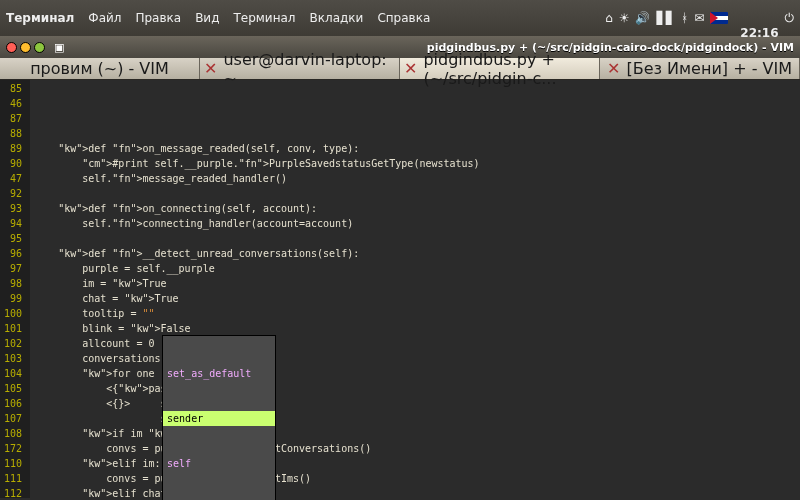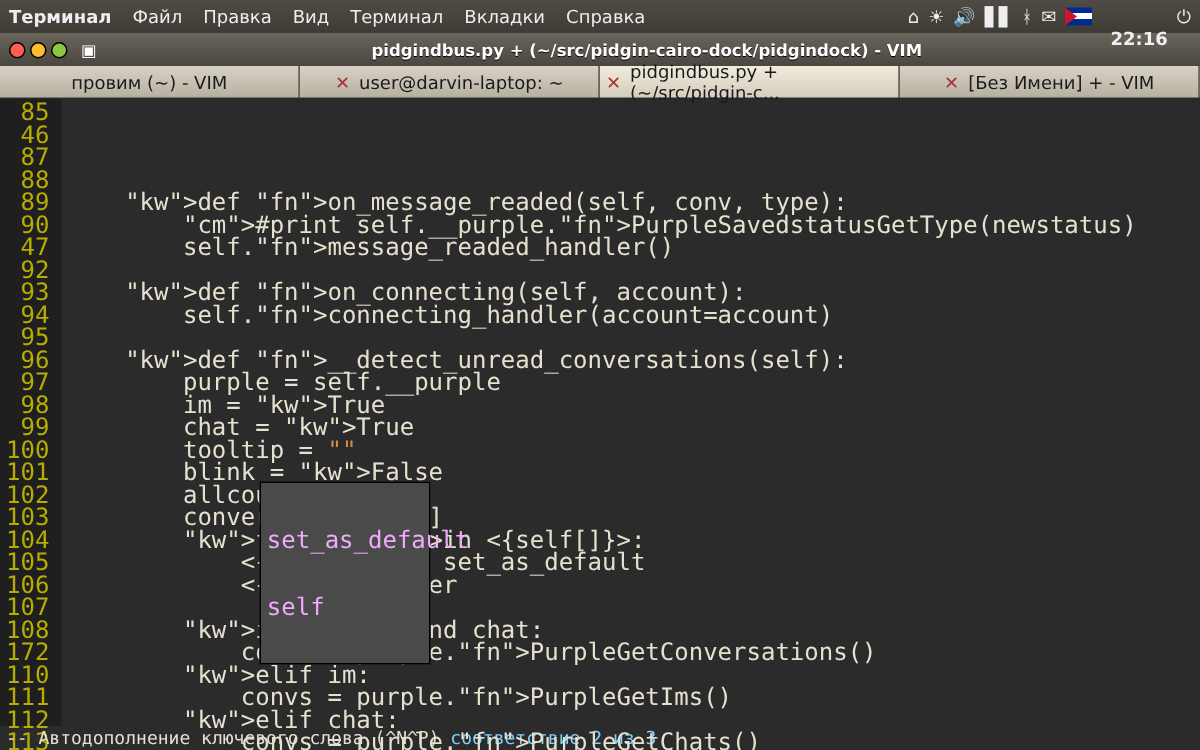--- a/index.html
+++ b/index.html
@@ -1,38 +1,38 @@
 <!DOCTYPE html>
 <html><head>
 <meta charset="utf-8">
 <style>
   * { margin:0; padding:0; box-sizing:border-box; }
   body { width:800px; height:500px; font-family:"DejaVu Sans","Liberation Sans",sans-serif; font-size:11px; background:#2e2e2c; overflow:hidden; }
   
-  .menubar { display:flex; align-items:center; height:22px; background:linear-gradient(#4f4c46,#3e3b35); color:#eee; padding:0 6px; gap:14px; font-size:12px; }
+  .menubar { display:flex; align-items:center; height:36px; background:linear-gradient(#4f4c46,#3e3b35); color:#eee; padding:0 6px; gap:14px; font-size:12px; }
   .menubar .title { font-weight:bold; }
   .menubar .spacer { flex:1; }
   .tray { display:flex; align-items:center; gap:6px; }
   .tray span { font-size:12px; }
   .clock { font-weight:bold; margin-left:6px;margin-top:29px; }
   .flag { width:18px; height:12px; background:linear-gradient(to bottom,#002a8f 33%,#fff 33% 66%,#002a8f 66%); border-radius:1px; display:inline-block; position:relative; }
   .flag::before { content:""; position:absolute; left:0; top:0; border-top:6px solid transparent; border-bottom:6px solid transparent; border-left:8px solid #cf142b; }
   .wmbtn { width:11px; height:11px; border-radius:50%; display:inline-block; margin-right:3px; border:1px solid #000; }
   .wmbtn.r { background:#ff5f56; } .wmbtn.y { background:#ffbd2e; } .wmbtn.g { background:#8dc63f; }
   
   .titlebar { display:flex; align-items:center; height:22px; background:linear-gradient(#6a655b,#4a4740); color:#fff; font-size:11px; padding:0 6px; }
   .titlebar .wb { display:flex; margin-right:6px; }
-  .titlebar .ttxt { flex:1; text-align:center; font-weight:bold; text-shadow:0 1px 0 #000; }
+  .titlebar .ttxt { flex:1; text-align:right; font-weight:bold; text-shadow:0 1px 0 #000; }
   
   .tabbar { display:flex; height:22px; background:#4b4741; border-bottom:1px solid #2a2824; }
-  .tab { flex:1; display:flex; align-items:center; justify-content:center; gap:4px; color:#1a1a1a; background:linear-gradient(#d8d2c6,#b6b0a1); border-right:1px solid #6a655b; font-size:12px; padding:0 4px; cursor:pointer; }
+  .tab { flex:1; display:flex; align-items:center; justify-content:center; gap:4px; color:#1a1a1a; background:linear-gradient(#d8d2c6,#b6b0a1); border-right:1px solid #6a655b; font-size:16px; padding:0 4px; cursor:pointer; }
   .tab.active { background:linear-gradient(#f1ebdd,#d4cdbd); }
   .tab .x { color:#a33; font-weight:bold; margin-right:2px; }
   
-  .editor { display:flex; height:calc(500px - 22px - 22px - 22px - 16px); background:#2b2b2b; font-family:"DejaVu Sans Mono","Liberation Mono",monospace; font-size:16px; line-height:15px; color:#e6e1cf; }
+  .editor { display:flex; height:calc(500px - 22px - 22px - 22px - 16px); background:#2b2b2b; font-family:"DejaVu Sans Mono","Liberation Mono",monospace; font-size:10px; line-height:15px; color:#e6e1cf; }
   .gutter { background:#1f1f1f; color:#b7ad00; text-align:right; padding:1px 8px 0 4px; user-select:none; }
   .gutter div { height:15px; }
   .code { flex:1; padding:1px 0 0 4px; white-space:pre; position:relative; }
   .code .line { height:15px; }
   .st { color:#d98c3a; }
   .popup { position:absolute; background:#4a4a4a; border:1px solid #000; }
   .popup div { padding:0 8px 0 4px; color:#f0abfc; height:15px; }
   .popup div.hl { background:#caff70; color:#000; }
   .statusbar { height:16px; background:#2b2b2b; color:#e6e1cf; font-family:"DejaVu Sans Mono",monospace; font-size:12px; padding-left:4px; line-height:16px; }
   .statusbar .m { color:#7dd3fc; }
@@ -119,20 +119,21 @@
       <div>172</div>
       <div>110</div>
       <div>111</div>
       <div>112</div>
       <div>113</div>
     </div>
   <div class="code" id="code">
     
     <div class="line">&nbsp;</div><div class="line">    <span class="&lt;span">"kw"</span>&gt;def <span class="&lt;span">"fn"</span>&gt;on_message_readed(self, conv, type):</div><div class="line">        <span class="&lt;span">"cm"</span>&gt;#print self.__purple.<span class="&lt;span">"fn"</span>&gt;PurpleSavedstatusGetType(newstatus)</div><div class="line">        self.<span class="&lt;span">"fn"</span>&gt;message_readed_handler()</div><div class="line">&nbsp;</div><div class="line">    <span class="&lt;span">"kw"</span>&gt;def <span class="&lt;span">"fn"</span>&gt;on_connecting(self, account):</div><div class="line">        self.<span class="&lt;span">"fn"</span>&gt;connecting_handler(account=account)</div><div class="line">&nbsp;</div><div class="line">    <span class="&lt;span">"kw"</span>&gt;def <span class="&lt;span">"fn"</span>&gt;__detect_unread_conversations(self):</div><div class="line">        purple = self.__purple</div><div class="line">        im = <span class="&lt;span">"kw"</span>&gt;True</div><div class="line">        chat = <span class="&lt;span">"kw"</span>&gt;True</div><div class="line">        tooltip = <span class="st">""</span></div><div class="line">        blink = <span class="&lt;span">"kw"</span>&gt;False</div><div class="line">        allcount = 0</div><div class="line">        conversations = []</div><div class="line">        <span class="&lt;span">"kw"</span>&gt;for one <span class="&lt;span">"kw"</span>&gt;in &lt;{self[]}&gt;:</div><div class="line">            &lt;{<span class="&lt;span">"kw"</span>&gt;pass}&gt; set_as_default</div><div class="line">            &lt;{}&gt;     sender</div><div class="line">                     self</div><div class="line">        <span class="&lt;span">"kw"</span>&gt;if im <span class="&lt;span">"kw"</span>&gt;and chat:</div><div class="line">            convs = purple.<span class="&lt;span">"fn"</span>&gt;PurpleGetConversations()</div><div class="line">        <span class="&lt;span">"kw"</span>&gt;elif im:</div><div class="line">            convs = purple.<span class="&lt;span">"fn"</span>&gt;PurpleGetIms()</div><div class="line">        <span class="&lt;span">"kw"</span>&gt;elif chat:</div><div class="line">            convs = purple.<span class="&lt;span">"fn"</span>&gt;PurpleGetChats()</div><div class="popup" style="left:132px; top:255px; width:114px;">
       <div>set_as_default</div>
+      <div class="hl">sender</div>
       <div>self</div>
     </div>
   </div>
 </div>
 
 <div class="statusbar">
   <span>-- Автодополнение ключевого слова (^N^P) </span><span class="m">соответствие 2 из 3</span>
 </div>
 
 </body></html>

